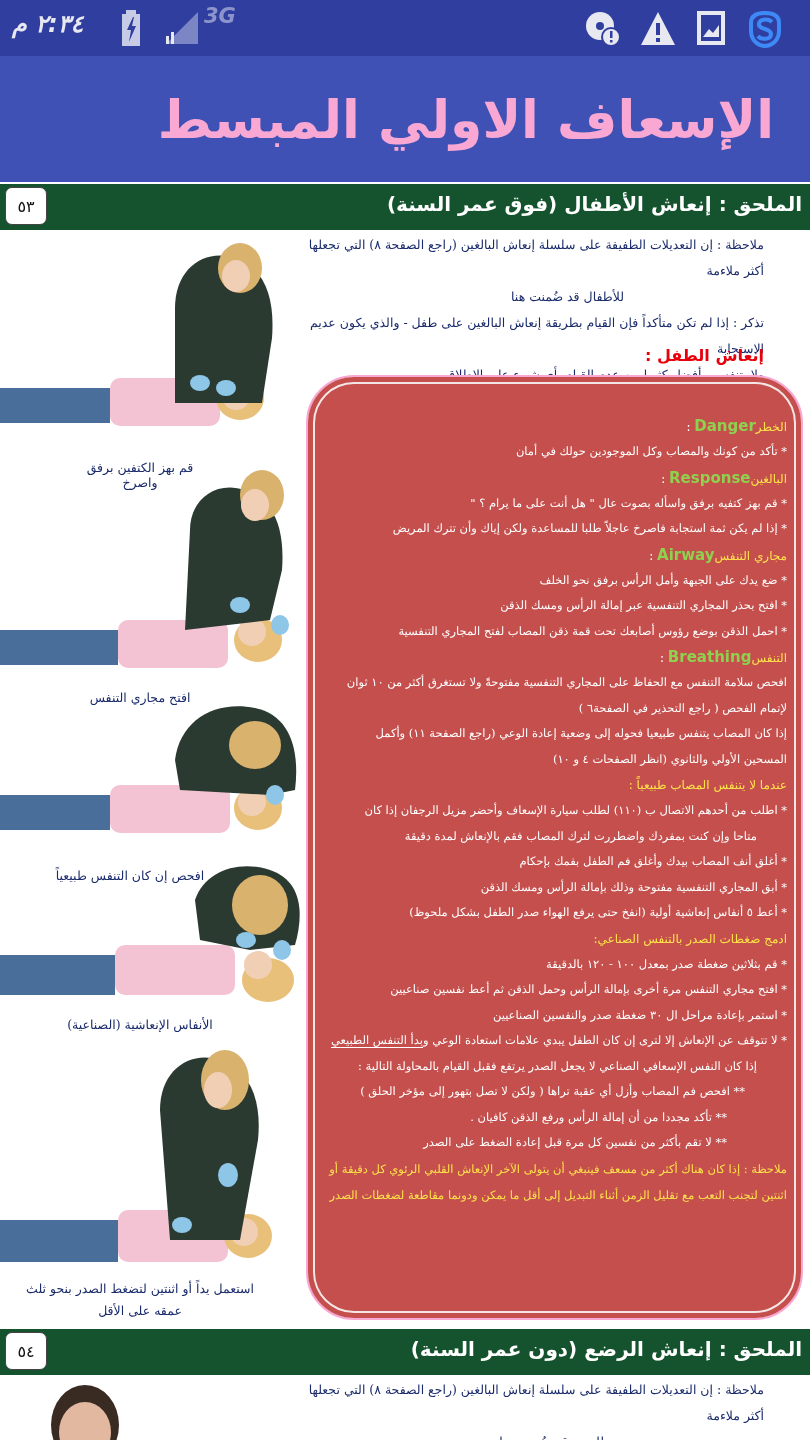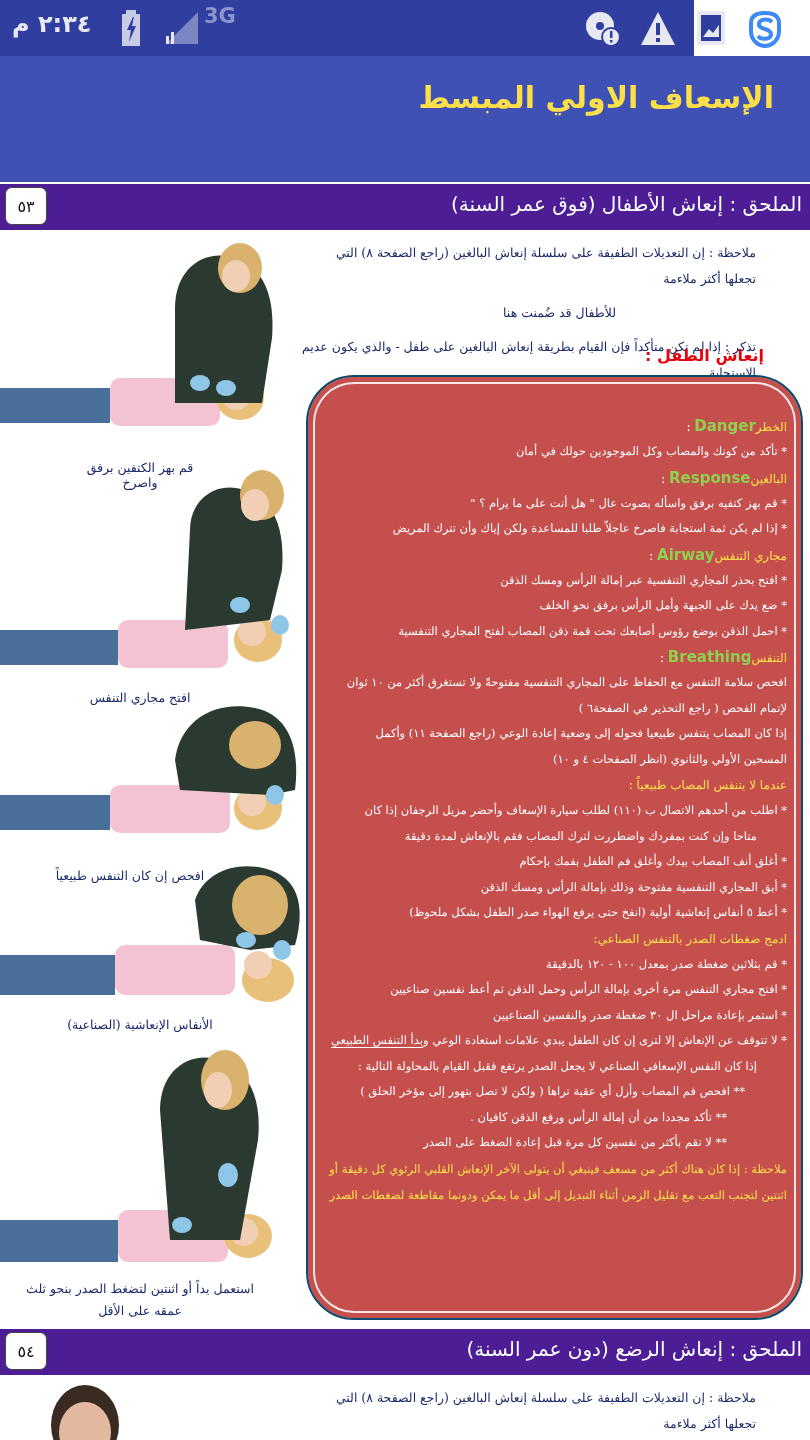--- a/index.html
+++ b/index.html
@@ -1,40 +1,40 @@
 <!DOCTYPE html>
 <html><head>
 <meta charset="utf-8">
 <style>
   * { box-sizing: border-box; margin: 0; padding: 0; }
   html, body { width: 810px; height: 1440px; overflow: hidden; background: #fff; }
   body { font-family: "DejaVu Sans", sans-serif; position: relative; }
 
   
-  .status-bar { position: absolute; left: 0; top: 0; width: 694px; height: 56px; background: #303f9f; }
+  .status-bar { position: absolute; left: 0; top: 0; width: 810px; height: 56px; background: #303f9f; font-style: italic; }
   .sb-time { position: absolute; left: 12px; top: 10px; color: #e8e8f0; font-size: 24px; font-weight: bold; direction: rtl; }
   .sb-icon { position: absolute; top: 9px; }
   
   .app-bar { position: absolute; left: 0; top: 56px; width: 810px; height: 126px; background: #3f51b5; }
-  .app-title { position: absolute; right: 36px; top: 24px; color: #fde047; font-size: 30px; font-weight: bold; direction: rtl; white-space: nowrap; }
-
-  
-  .sec-header { position: absolute; left: 0; width: 810px; height: 46px; background: #4c1d95; }
-  .sec-title { position: absolute; right: 8px; top: 8px; color: #fff; font-size: 20px; font-weight: normal; direction: rtl; white-space: nowrap; }
+  .app-title { position: absolute; right: 36px; top: 34px; color: #f9a8d4; font-size: 52px; font-weight: bold; direction: rtl; white-space: nowrap; }
+
+  
+  .sec-header { position: absolute; left: 0; width: 810px; height: 46px; background: #14532d; }
+  .sec-title { position: absolute; right: 8px; top: 8px; color: #fff; font-size: 20px; font-weight: bold; direction: rtl; white-space: nowrap; }
   .page-badge { position: absolute; left: 5px; top: 3px; width: 42px; height: 38px; background: #fff; border: 1.5px solid #444; border-radius: 7px;
                 display: flex; align-items: center; justify-content: center; font-size: 16px; color: #111; }
 
   .intro { position: absolute; right: 46px; direction: rtl; text-align: right; color: #1a2b6b; font-family: "DejaVu Serif", serif; font-size: 12.5px; line-height: 26px; }
-  .intro p { margin: 8px; }
+  .intro p { margin: 0; }
   .intro .indent { padding-right: 0; text-align: center; }
   .sub-heading { position: absolute; right: 46px; top: 346px; direction: rtl; color: #e8000b; font-size: 16px; font-weight: bold; }
 
   
   .steps-box { position: absolute; left: 306px; top: 375px; width: 497px; height: 945px; background: #c44f4c; border-radius: 48px;
-               border: 2px solid #0c4a6e; box-shadow: inset 0 0 0 5px #c44f4c, inset 0 0 0 7px #f4e6e4; }
+               border: 2px solid #f9a8d4; box-shadow: inset 0 0 0 5px #c44f4c, inset 0 0 0 7px #f4e6e4; }
   .box-inner { position: absolute; right: 14px; top: 36px; width: 470px; direction: rtl; text-align: right; color: #fff;
                font-family: "DejaVu Serif", serif; font-size: 11.5px; }
   .hd { color: #ffe24a; font-size: 12px; line-height: 26px; height: 26px; }
   .hd .en { color: #8fd14f; font-family: "DejaVu Sans", sans-serif; font-weight: bold; font-size: 15px; }
   .ln { line-height: 25.5px; height: 25.5px; white-space: nowrap; }
   .ln.ind { padding-right: 30px; }
   .ln.ul span.u { border-bottom: 1px solid #fff; }
   .note { color: #ffe24a; line-height: 26px; }
 
   
@@ -162,22 +162,22 @@
 <div class="steps-box">
   <div class="box-inner">
     <div class="hd"><span>الخطر</span><span class="en">Danger</span><span style="color:#fff"> :</span></div>
     <div class="ln">* تأكد من كونك والمصاب وكل الموجودين حولك في أمان</div>
 
     <div class="hd"><span>البالغين</span><span class="en">Response</span><span style="color:#fff"> :</span></div>
     <div class="ln">* قم بهز كتفيه برفق واسأله بصوت عال " هل أنت على ما يرام ؟ "</div>
     <div class="ln">* إذا لم يكن ثمة استجابة فاصرخ عاجلاً طلبا للمساعدة ولكن إياك وأن تترك المريض</div>
 
     <div class="hd"><span>مجاري التنفس</span><span class="en">Airway</span><span style="color:#fff"> :</span></div>
+    <div class="ln">* ضع يدك على الجبهة وأمل الرأس برفق نحو الخلف</div>
     <div class="ln">* افتح بحذر المجاري التنفسية عبر إمالة الرأس ومسك الذقن</div>
-    <div class="ln">* ضع يدك على الجبهة وأمل الرأس برفق نحو الخلف</div>
     <div class="ln">* احمل الذقن بوضع رؤوس أصابعك تحت قمة ذقن المصاب لفتح المجاري التنفسية</div>
 
     <div class="hd"><span>التنفس</span><span class="en">Breathing</span><span style="color:#fff"> :</span></div>
     <div class="ln">افحص سلامة التنفس مع الحفاظ على المجاري التنفسية مفتوحةً ولا تستغرق أكثر من ١٠ ثوان</div>
     <div class="ln">لإتمام الفحص ( راجع التحذير في الصفحة٦ )</div>
     <div class="ln">إذا كان المصاب يتنفس طبيعيا فحوله إلى وضعية إعادة الوعي (راجع الصفحة ١١) وأكمل</div>
     <div class="ln">المسحين الأولي والثانوي (انظر الصفحات ٤ و ١٠)</div>
 
     <div class="hd">عندما لا يتنفس المصاب طبيعياً :</div>
     <div class="ln">* اطلب من أحدهم الاتصال ب (١١٠) لطلب سيارة الإسعاف وأحضر مزيل الرجفان إذا كان</div>

